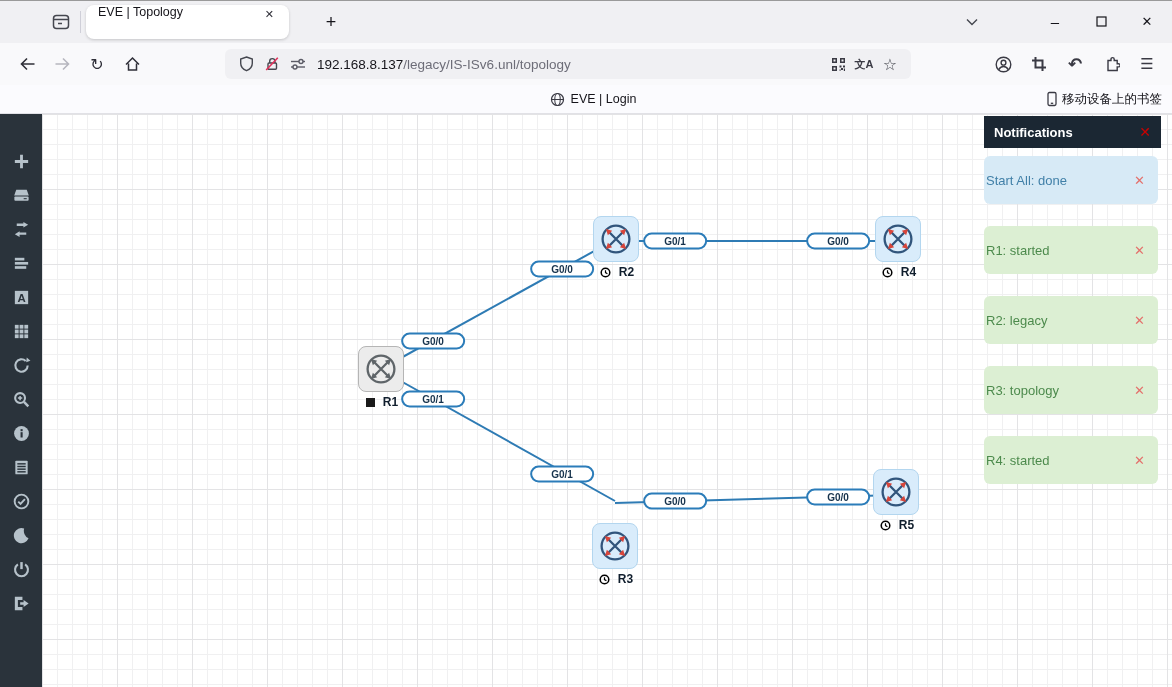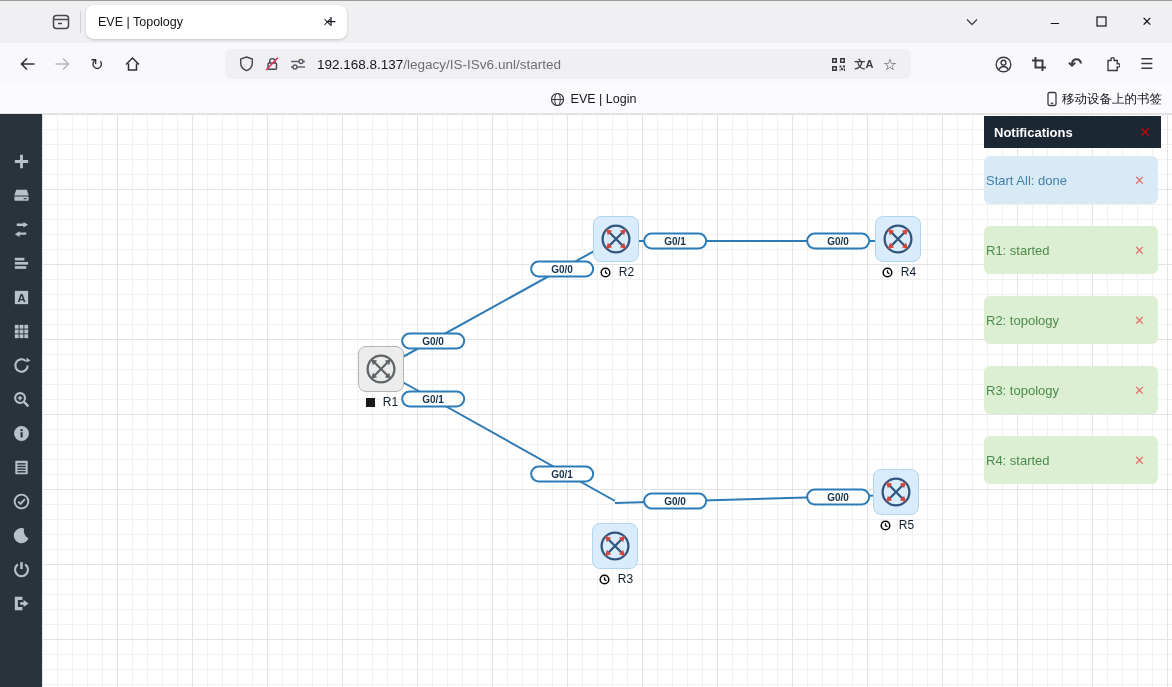--- a/index.html
+++ b/index.html
@@ -3,21 +3,21 @@
 <meta charset="utf-8">
 <style>
   html,body{margin:0;padding:0;background:#ddd;}
   *{box-sizing:border-box;font-family:"Liberation Sans","DejaVu Sans",sans-serif;}
   .screen{position:relative;width:1172px;height:687px;background:#fff;overflow:hidden;border-top:1px solid #9a9a9a;}
 
   
   .tabstrip{position:absolute;left:0;top:0;width:1172px;height:42px;background:#f0f0f3;}
   .fxview{position:absolute;left:48px;top:9px;width:26px;height:24px;border-radius:4px;display:flex;align-items:center;justify-content:center;color:#45474f;}
   .tab-sep{position:absolute;left:80px;top:10px;width:1px;height:22px;background:#cfcfd8;}
-  .tab{position:absolute;left:86px;top:4px;width:261px;height:34px;background:#fff;border-radius:8px;box-shadow:0 1px 3px rgba(0,0,0,.18);display:flex;align-items:center;padding:0 10px 0 12px;}
+  .tab{position:absolute;left:86px;top:4px;width:203px;height:34px;background:#fff;border-radius:8px;box-shadow:0 1px 3px rgba(0,0,0,.18);display:flex;padding:0 10px 0 12px;}
   .tab-title{flex:1;font-size:12.5px;color:#15141a;white-space:nowrap;overflow:hidden;}
   .tab-close{font-size:11px;color:#2f2f38;padding:3px 5px;border-radius:4px;}
   .newtab{position:absolute;left:318px;top:8px;width:26px;height:26px;border-radius:4px;font-size:18px;font-weight:300;color:#15141a;display:flex;align-items:center;justify-content:center;}
   .tab-chevron{position:absolute;left:960px;top:10px;width:24px;height:22px;display:flex;align-items:center;justify-content:center;color:#45474f;}
   .winbtn{position:absolute;top:0;width:46px;height:40px;display:flex;align-items:center;justify-content:center;color:#15141a;font-size:13px;}
   .win-min{left:1032px;font-size:15px;}
   .win-max{left:1078px;}
   .win-close{left:1124px;font-size:13px;}
 
   .toolbar{position:absolute;left:0;top:42px;width:1172px;height:42px;background:#f9f9fb;}
@@ -53,21 +53,21 @@
       linear-gradient(to right,#e3e3e5 1px,transparent 1px) 0 0/75px 75px,
       linear-gradient(to bottom,#e3e3e5 1px,transparent 1px) 0 0/75px 75px,
       linear-gradient(to right,#f0f0f1 1px,transparent 1px) 0 0/15px 15px,
       linear-gradient(to bottom,#f0f0f1 1px,transparent 1px) 0 0/15px 15px,
       #ffffff;}
   .links-svg{position:absolute;left:0;top:0;}
 
   .node{position:absolute;width:46px;height:46px;border-radius:8px;z-index:2;}
   .node.running{background:#d9ecfb;border:1px solid #b3d6ef;}
   .node.stopped{background:#ececec;border:1px solid #b5b5b5;}
-  .node-label{position:absolute;left:-27px;top:48px;width:100px;text-align:right;font-size:12px;font-weight:normal;color:#101e2d;display:flex;align-items:center;justify-content:center;gap:8px;}
+  .node-label{position:absolute;left:-27px;top:48px;width:100px;text-align:right;font-size:12px;font-weight:bold;color:#101e2d;display:flex;align-items:center;justify-content:center;gap:8px;}
   .sq{display:inline-block;width:9px;height:9px;background:#1a1a1a;}
 
   .pill{position:absolute;transform:translate(-50%,-50%);background:#fff;border:2px solid #2b7cb9;border-radius:9px;padding:1px 19px;font-size:10px;font-weight:bold;color:#16324c;z-index:3;white-space:nowrap;}
 
   
   .notif{position:absolute;left:942px;top:2px;width:177px;z-index:5;}
   .notif-header{height:27px;background:#1b2733;color:#fff;display:flex;align-items:center;padding:16px 10px;}
   .notif-title{flex:1;font-size:13px;font-weight:bold;}
   .notif-close{color:#cb0000;font-weight:bold;font-size:14px;}
   .alert{width:174px;height:48px;border-radius:6px;margin-top:22px;position:relative;display:flex;align-items:center;font-size:13px;}
@@ -142,21 +142,21 @@
           </svg>
       </span>
       <span class="uicon">
         <svg width="16" height="14" viewBox="0 0 16 14">
             <line x1="1" y1="4.5" x2="15" y2="4.5" stroke="#5b5b66" stroke-width="1.4"></line>
             <circle cx="11" cy="4.5" r="2" fill="#f0f0f3" stroke="#5b5b66" stroke-width="1.4"></circle>
             <line x1="1" y1="10" x2="15" y2="10" stroke="#5b5b66" stroke-width="1.4"></line>
             <circle cx="5" cy="10" r="2" fill="#f0f0f3" stroke="#5b5b66" stroke-width="1.4"></circle>
           </svg>
       </span>
-      <span class="urltext"><span>192.168.8.137</span><span class="path">/legacy/IS-ISv6.unl/started</span></span>
+      <span class="urltext"><span>192.168.8.137</span><span class="path">/legacy/IS-ISv6.unl/topology</span></span>
       <span class="uicon">
         <svg width="15" height="15" viewBox="0 0 15 15" fill="#3a3a44">
             <path d="M1 1h5v5H1zM2.5 2.5h2v2h-2z M9 1h5v5H9zM10.5 2.5h2v2h-2z M1 9h5v5H1zM2.5 10.5h2v2h-2z" fill-rule="evenodd"></path>
             <path d="M8.5 8.5h2v2h-2zM12 8.5h2v2h-2zM10 11h2v2h-2zM8.5 12.5h1.2v1.2H8.5zM12.8 11.5h1.2v2.5h-1.2z"></path>
           </svg>
       </span>
       <span class="uicon" style="font-size:11px;font-weight:bold;color:#3a3a44;">文A</span>
       <span class="uicon" style="font-size:16px;">☆</span>
     </div>
 
@@ -399,21 +399,21 @@
       <div id="notif-list">
           <div class="alert info">
             <span class="atext">Start All: done</span>
             <span class="aclose">✕</span>
           </div>
           <div class="alert success">
             <span class="atext">R1: started</span>
             <span class="aclose">✕</span>
           </div>
           <div class="alert success">
-            <span class="atext">R2: topology</span>
+            <span class="atext">R2: legacy</span>
             <span class="aclose">✕</span>
           </div>
           <div class="alert success">
             <span class="atext">R3: topology</span>
             <span class="aclose">✕</span>
           </div>
           <div class="alert success">
             <span class="atext">R4: started</span>
             <span class="aclose">✕</span>
           </div>

